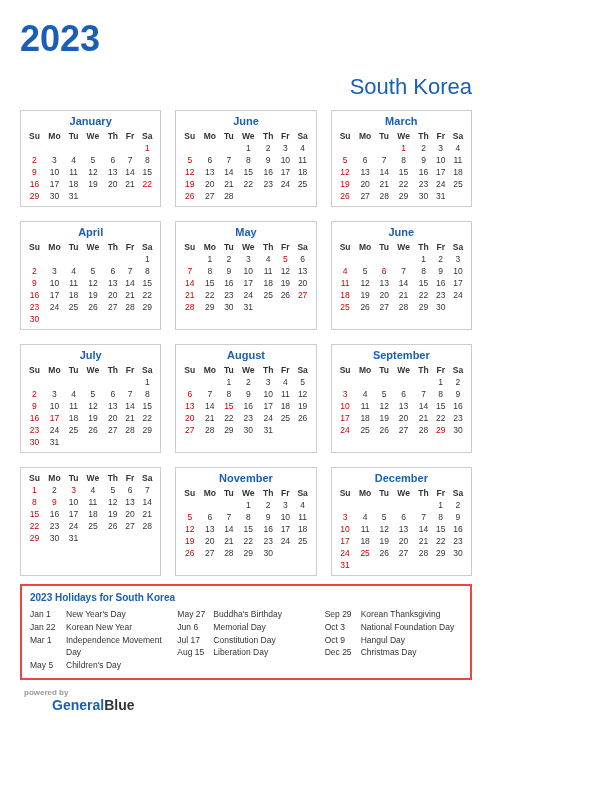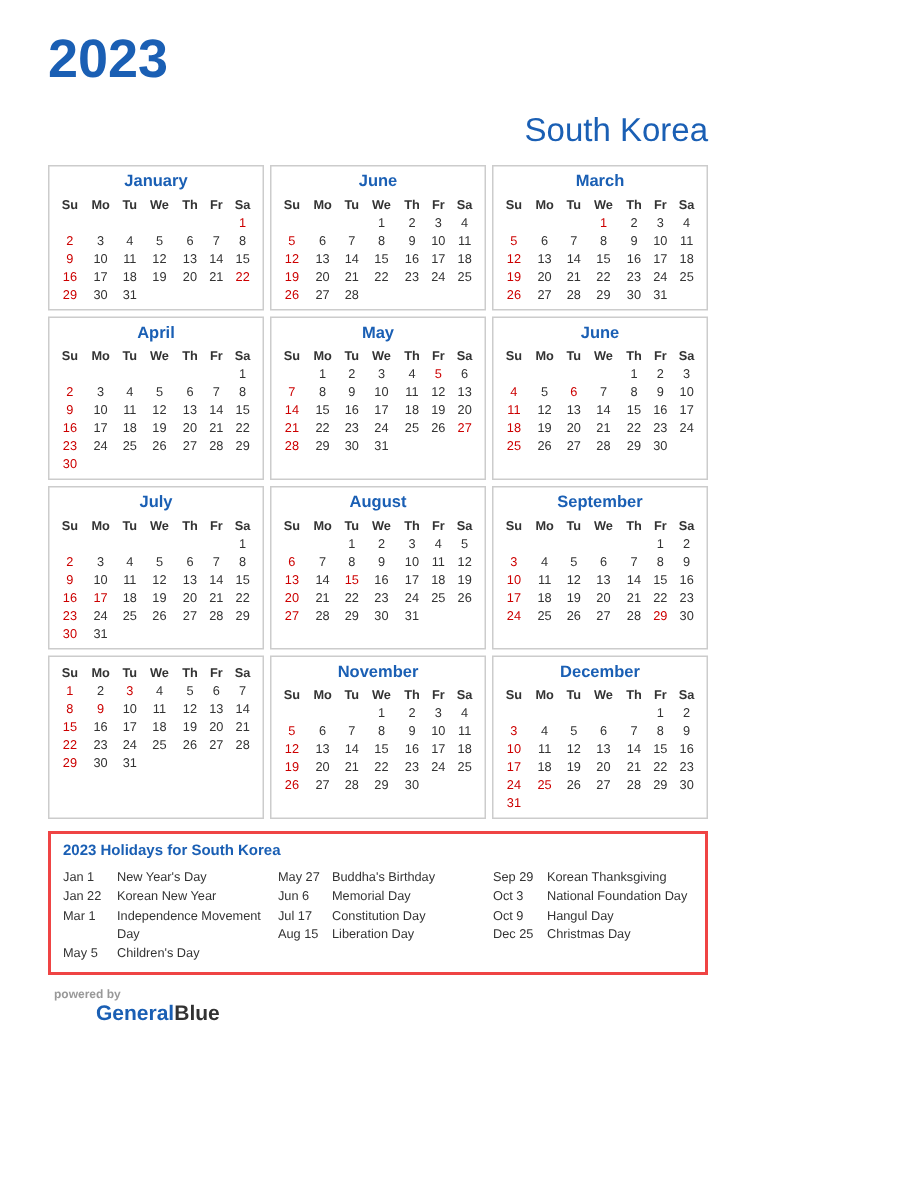--- a/index.html
+++ b/index.html
@@ -7,21 +7,21 @@
       width: 612px;
       min-height: 792px;
       background: #fff;
       font-family: Arial, sans-serif;
       font-size: 11px;
       color: #333;
     }
     .page {
       width: 492px;
       min-height: 792px;
-      padding: 18px 20px 10px 32px;
+      padding: 18px 20px 10px 20px;
       background: #fff;
     }
     .header {
       display: flex;
       justify-content: space-between;
       align-items: flex-start;
       margin-bottom: 10px;
     }
     .year {
       font-size: 36px;
@@ -32,21 +32,21 @@
       font-size: 22px;
       color: #1a5fb4;
       font-weight: normal;
       text-align: right;
       padding-top: 8px;
       margin-top: 48px;
     }
     .calendars-grid {
       display: grid;
       grid-template-columns: 1fr 1fr 1fr;
-      gap: 4px;
+      gap: 14px;
     }
     .month-block {
       border: 1px solid #ccc;
       padding: 4px 4px 4px 4px;
     }
     .month-title {
       text-align: center;
       font-size: 11px;
       font-weight: bold;
       color: #1a5fb4;

